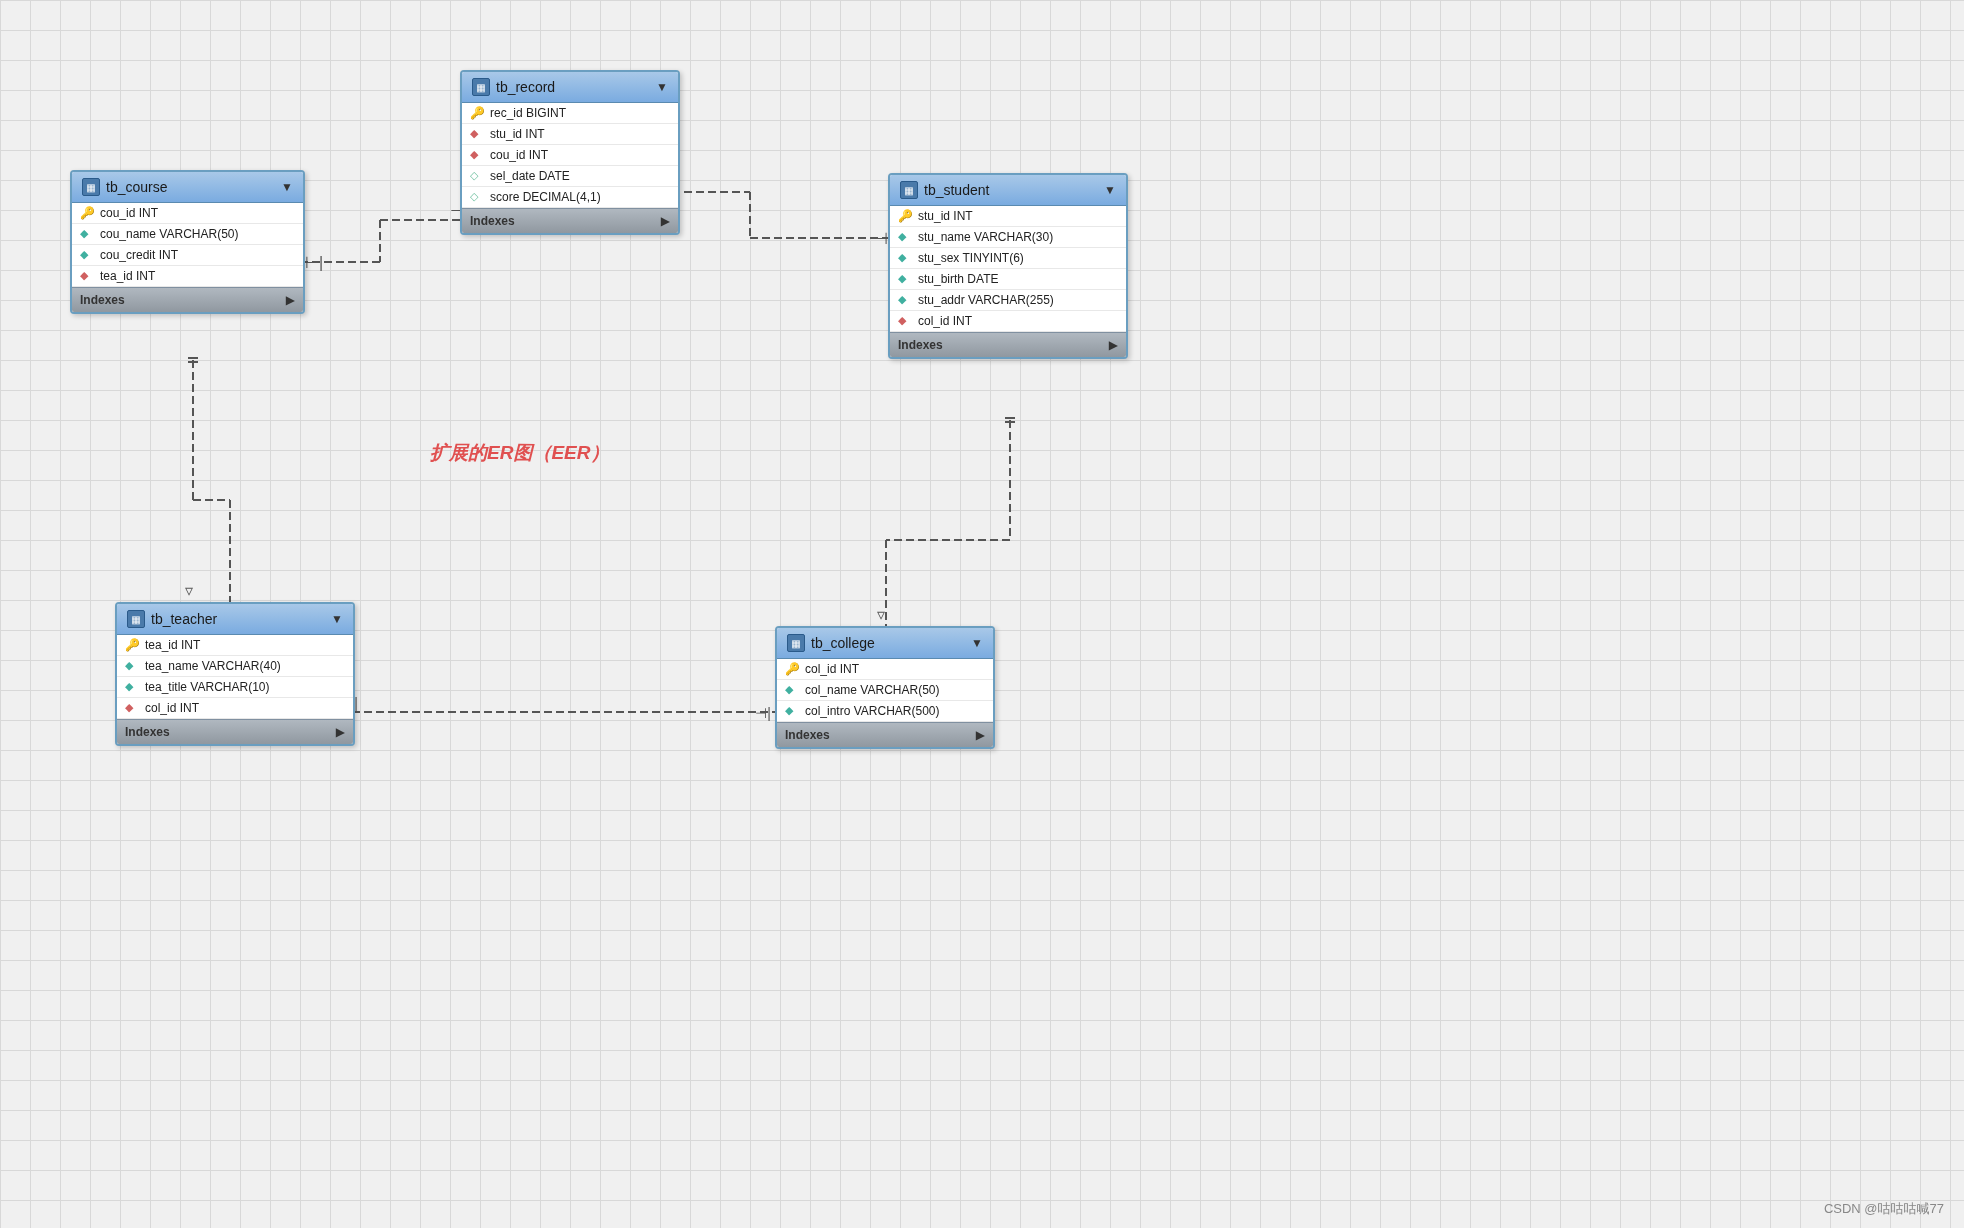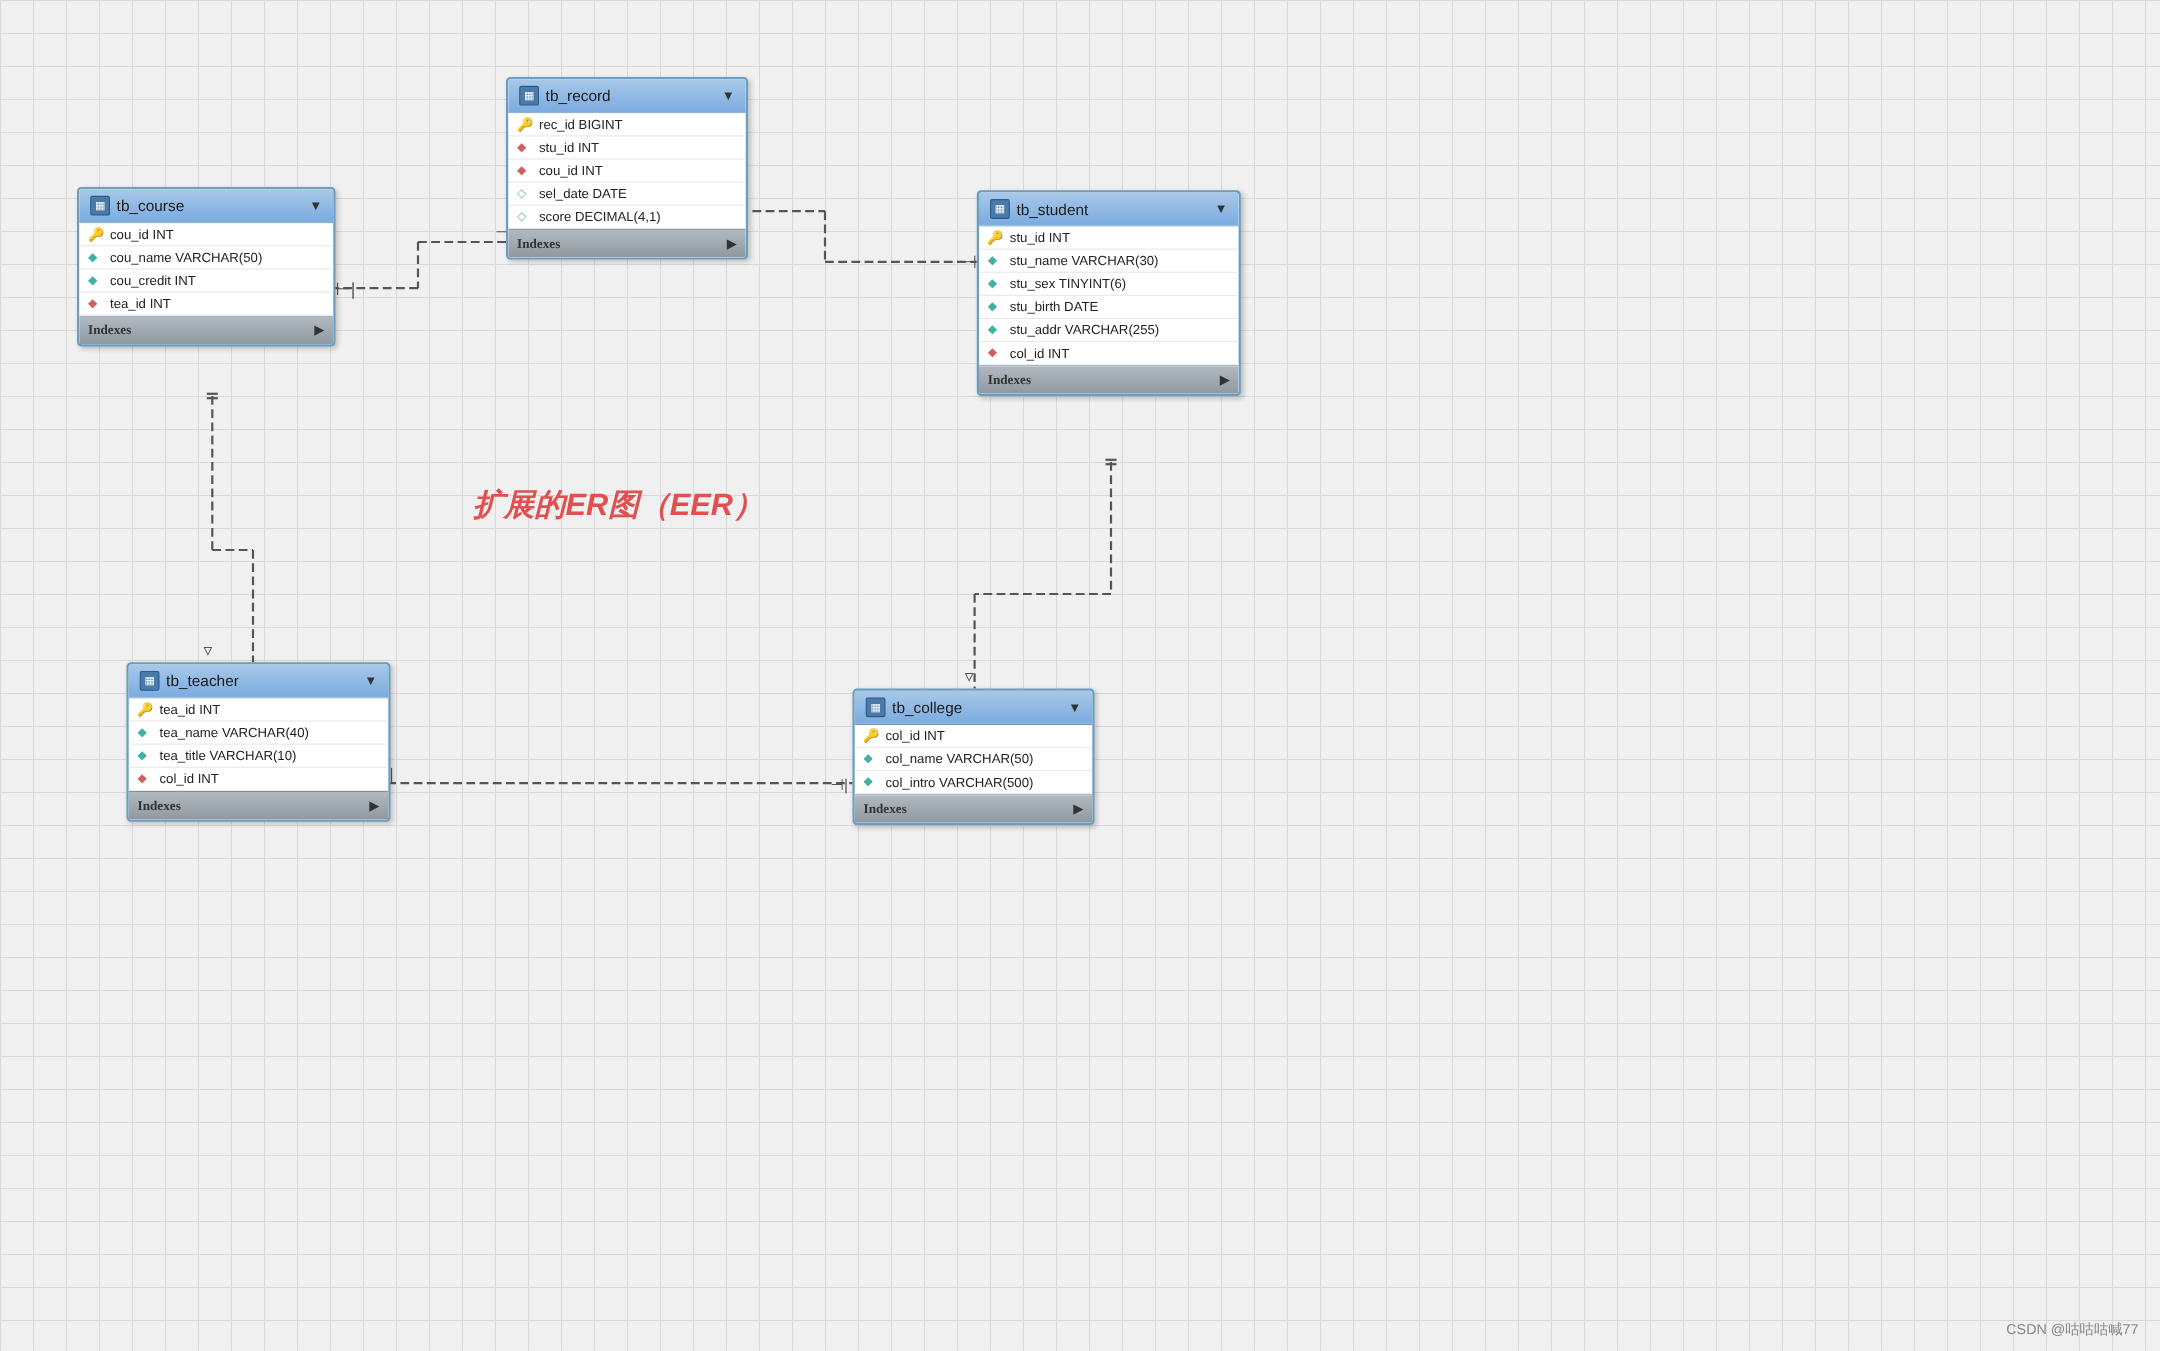--- a/index.html
+++ b/index.html
@@ -122,21 +122,20 @@
     }
 
     .table-indexes {
       background: linear-gradient(to bottom, #b0b8c0, #9098a0);
       padding: 5px 8px;
       display: flex;
       align-items: center;
       justify-content: space-between;
       border-top: 1px solid #8090a0;
       border-radius: 0 0 2px 2px;
-      font-family: Liberation Serif, serif;
     }
 
     .indexes-label {
       font-size: 12px;
       color: #333;
       font-weight: bold;
     }
 
     .indexes-arrow {
       color: #333;
@@ -148,21 +147,21 @@
       position: absolute;
       top: 0; left: 0;
       width: 100%;
       height: 100%;
       pointer-events: none;
     }
 
     
     .diagram-label {
       position: absolute;
-      font-size: 28px;
+      font-size: 19px;
       color: #e05050;
       font-weight: bold;
       font-style: italic;
     }
 
     .watermark {
       position: absolute;
       bottom: 10px;
       right: 20px;
       font-size: 13px;

